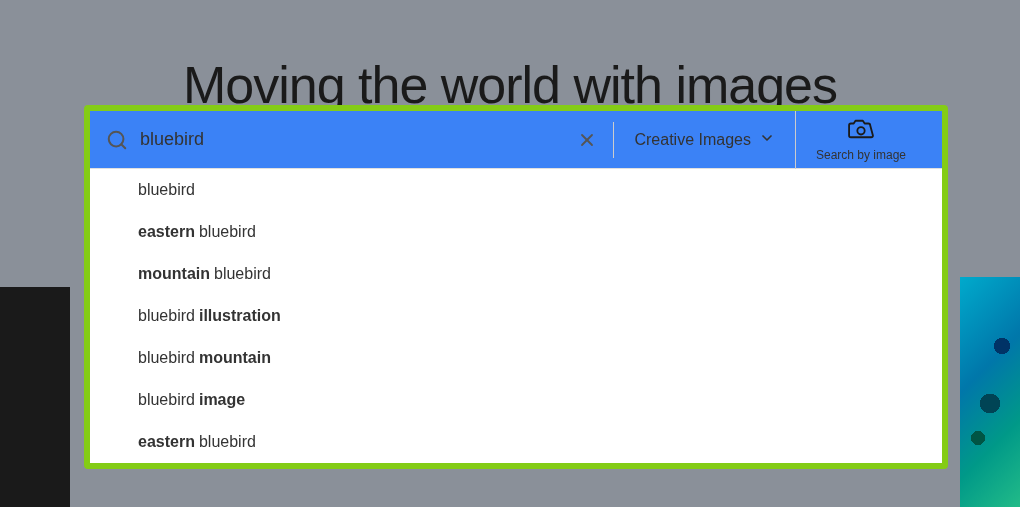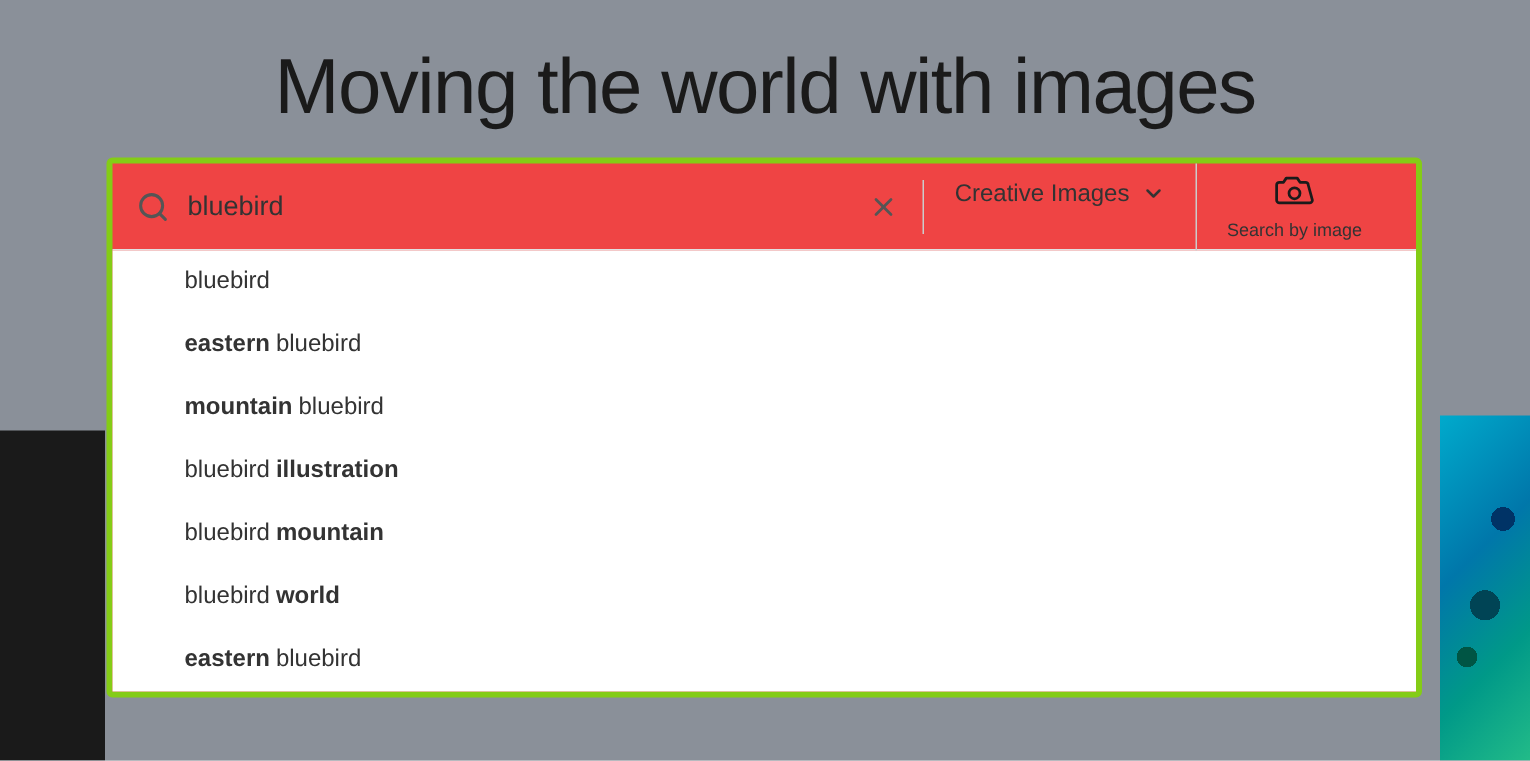--- a/index.html
+++ b/index.html
@@ -50,40 +50,40 @@
         linear-gradient(135deg, #00aacc 0%, #0077aa 40%, #009988 70%, #22bb88 100%);
     }
 
     .title-area {
       position: absolute;
       top: 0;
       left: 0;
       width: 1020px;
       height: 115px;
       display: flex;
-      align-items: center;
+      align-items: flex-end;
       justify-content: center;
       z-index: 2;
     }
 
     .title-text {
       font-size: 52px;
       font-weight: 300;
       color: #1a1a1a;
       letter-spacing: -1px;
     }
 
     .search-container {
       position: absolute;
       top: 105px;
-      left: 71px;
+      left: 84px;
       right: 72px;
       z-index: 10;
-      background: #ef4444;
-      border: 4px solid #84cc16;
+      background: #3b82f6;
+      border: 6px solid #84cc16;
       border-radius: 4px;
     }
 
     .search-bar {
       display: flex;
       align-items: center;
       height: 58px;
       padding: 0 16px;
       border-bottom: 1px solid #e0e0e0;
     }
@@ -115,20 +115,21 @@
 
     .divider-vertical {
       width: 1px;
       height: 36px;
       background-color: #ccc;
       margin-right: 0;
     }
 
     .creative-images-btn {
       display: flex;
+      align-items: center;
       padding: 12px 20px;
       cursor: pointer;
       height: 58px;
       border: none;
       background: transparent;
       font-size: 16px;
       color: #333;
       white-space: nowrap;
     }
 
@@ -266,20 +267,20 @@
     <div class="suggestion-item">
       <span class="normal">bluebird </span>
         <span class="bold">illustration</span>
     </div>
     <div class="suggestion-item">
       <span class="normal">bluebird </span>
         <span class="bold">mountain</span>
     </div>
     <div class="suggestion-item">
       <span class="normal">bluebird </span>
-        <span class="bold">world</span>
+        <span class="bold">image</span>
     </div>
     <div class="suggestion-item">
       <span class="bold">eastern</span>
         <span class="normal"> bluebird</span>
     </div>
   </div>
 </div>
 
 </body></html>

